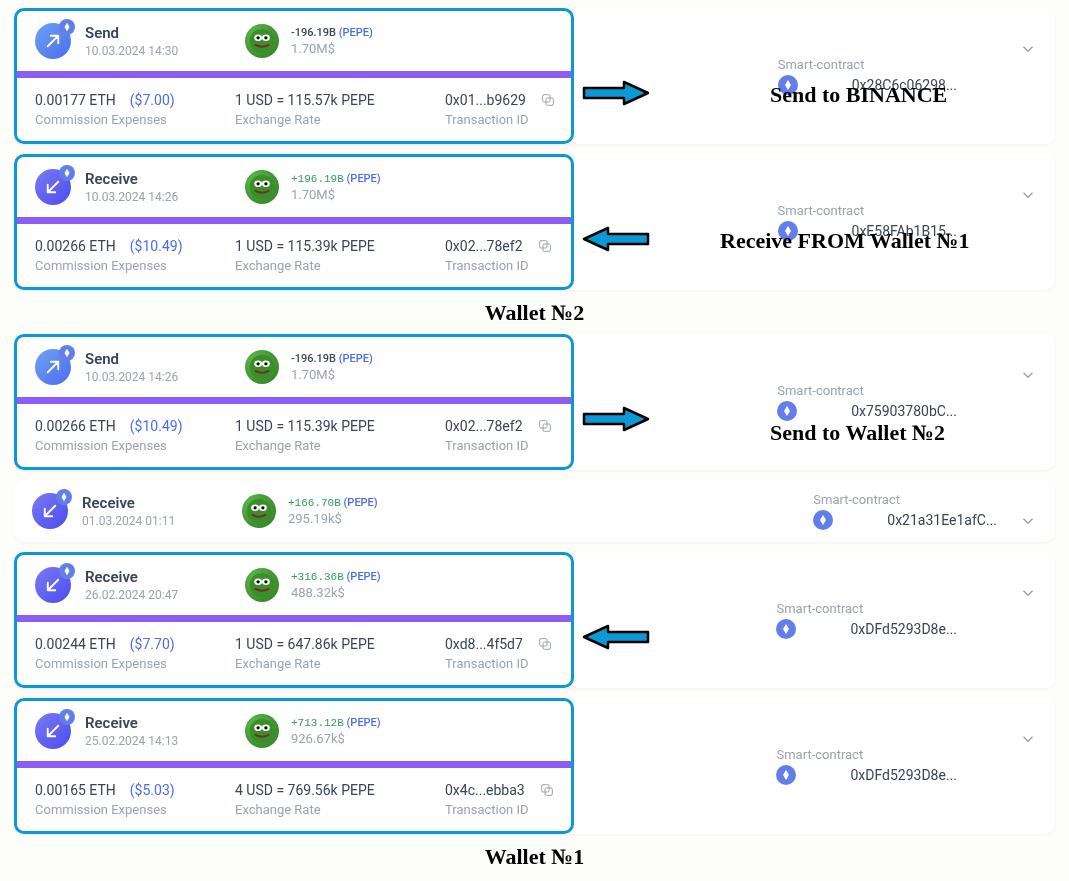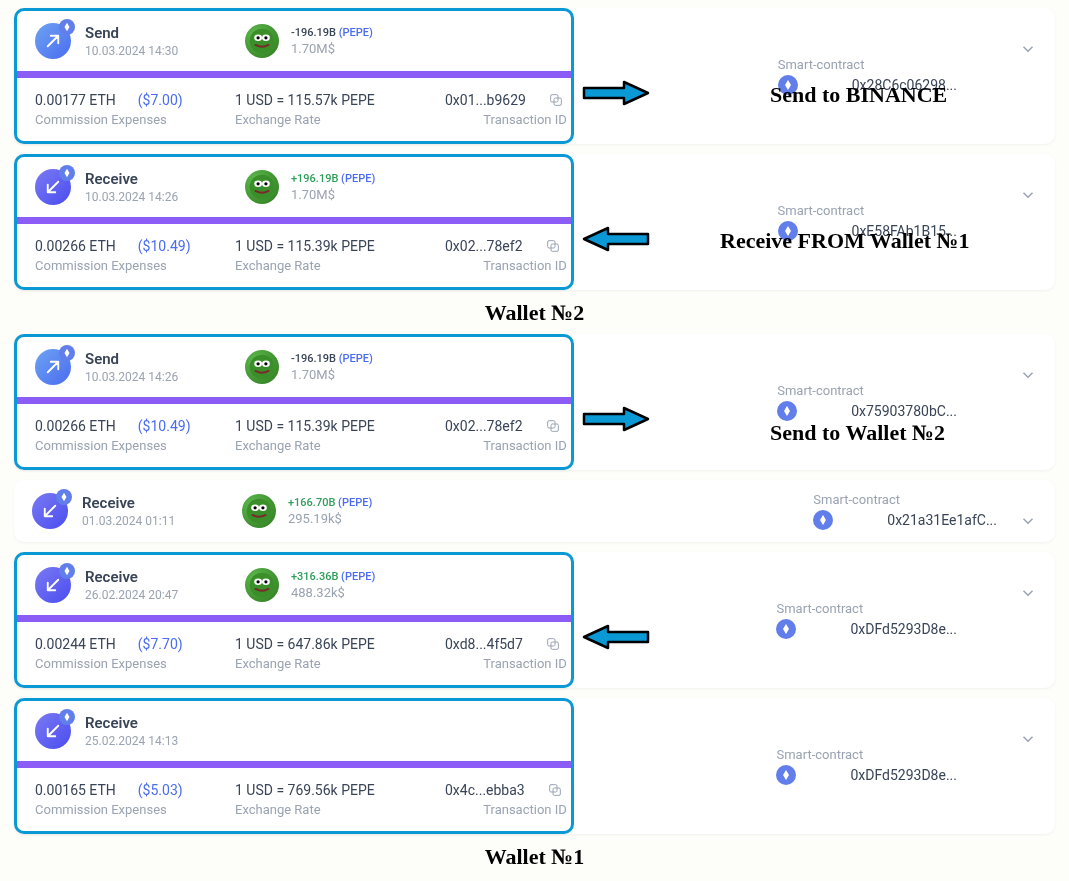--- a/index.html
+++ b/index.html
@@ -53,21 +53,21 @@
   .coin-col { display:flex; align-items:center; gap:12px; flex:0 0 200px; }
   .coin-icon {
     width:34px; height:34px; border-radius:50%;
     background:radial-gradient(circle at 30% 30%, #5db84d, #2e7a1e);
     display:flex; align-items:center; justify-content:center;
     flex-shrink:0; overflow:hidden;
   }
   .coin-icon svg { width:26px; height:26px; }
   .amt-line { font-size:11px; font-weight:500; }
   .amt-neg { color:#394457; }
-  .amt-pos { color:#2f9e5b; }
+  .amt-pos { color:#2f9e5b;font-family:Liberation Mono, monospace; }
   .ticker-link { color:#4a6cf0; }
   .amt-usd { font-size:13px; color:#9aa3b2; margin-top:2px; }
   .spacer { flex:1; }
   .sc-col { text-align:left; margin-right:40px; }
   .sc-label { font-size:13px; color:#9aa3b2; }
   .sc-row { display:flex; align-items:center; gap:8px; margin-top:3px; }
   .sc-ic {
     width:20px; height:20px; border-radius:50%;
     background:#627eea; display:flex; align-items:center; justify-content:center;
   }
@@ -79,22 +79,22 @@
   }
   .expand svg { width:18px; height:18px; stroke:#9aa3b2; stroke-width:2; fill:none; }
   .tx-bottom {
     display:flex;
     padding: 14px 18px 14px;
     gap: 30px;
   }
   .b-col { display:flex; flex-direction:column; }
   .b-col.c1 { flex:0 0 170px; }
   .b-col.c2 { flex:0 0 180px; }
-  .b-col.c3 { flex:0 0 160px;text-align:center; }
-  .b-val { font-size:14px; color:#394457; display:flex; align-items:center; gap:22px; }
+  .b-col.c3 { flex:0 0 160px; }
+  .b-val { font-size:14px; color:#394457; display:flex; align-items:center; gap:14px; }
   .b-val .usd { color:#4a6cf0; }
   .b-lab { font-size:13px; color:#9aa3b2; margin-top:4px; }
   .copy-ic { width:16px; height:16px; cursor:pointer; }
   .copy-ic svg { width:16px; height:16px; stroke:#9aa3b2; stroke-width:1.5; fill:none; }
   .arrow-wrap { position:absolute; display:flex; flex-direction:column; align-items:center; pointer-events:none; }
   .arrow-wrap .arrow svg { display:block; }
   .annot {
     font-family: "Times New Roman", serif;
     font-weight: bold;
     font-size: 22px;
@@ -510,31 +510,47 @@
               <span class="eth-dot">
                 <svg viewBox="0 0 24 24">
                   <path d="M12 2 L18 12 L12 22 L6 12 Z"></path>
                 </svg>
               </span>
             </div>
             <div class="tx-title-col">
               <div class="tx-title">Receive</div>
               <div class="tx-date">25.02.2024 14:13</div>
             </div>
+            <div class="coin-col">
+              <div class="coin-icon">
+                <svg viewBox="0 0 40 40">
+                  <circle cx="20" cy="20" r="19" fill="#3a8f2a"></circle>
+                  <ellipse cx="14" cy="15" rx="6" ry="5" fill="#fff"></ellipse>
+                  <ellipse cx="26" cy="15" rx="6" ry="5" fill="#fff"></ellipse>
+                  <circle cx="14" cy="15" r="2.5" fill="#000"></circle>
+                  <circle cx="26" cy="15" r="2.5" fill="#000"></circle>
+                  <path d="M10 26 Q20 32 30 26" stroke="#7a2a2a" stroke-width="3" fill="none" stroke-linecap="round"></path>
+                </svg>
+              </div>
+              <div>
+                <div class="amt-line"><span class="amt-pos">+713.12B</span> <span class="ticker-link">(PEPE)</span></div>
+                <div class="amt-usd">926.67k$</div>
+              </div>
+            </div>
           </div>
           <div class="tx-bottom">
             <div class="b-col c1">
               <div class="b-val">
                 <span>0.00165 ETH</span> 
                 <span class="usd">($5.03)</span>
               </div>
               <div class="b-lab">Commission Expenses</div>
             </div>
             <div class="b-col c2">
-              <div class="b-val">1 USD = 769.56k PEPE</div>
+              <div class="b-val">4 USD = 769.56k PEPE</div>
               <div class="b-lab">Exchange Rate</div>
             </div>
             <div class="b-col c3">
               <div class="b-val">
                 <span>0x4c...ebba3</span> 
                 <span class="copy-ic"><svg viewBox="0 0 24 24">
                     <rect x="9" y="9" width="11" height="11" rx="2"></rect>
                     <rect x="4" y="4" width="11" height="11" rx="2"></rect>
                   </svg></span>
               </div>

